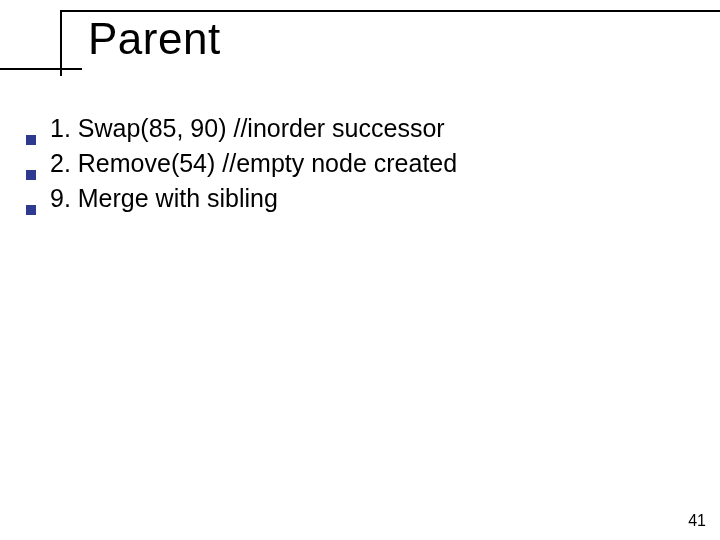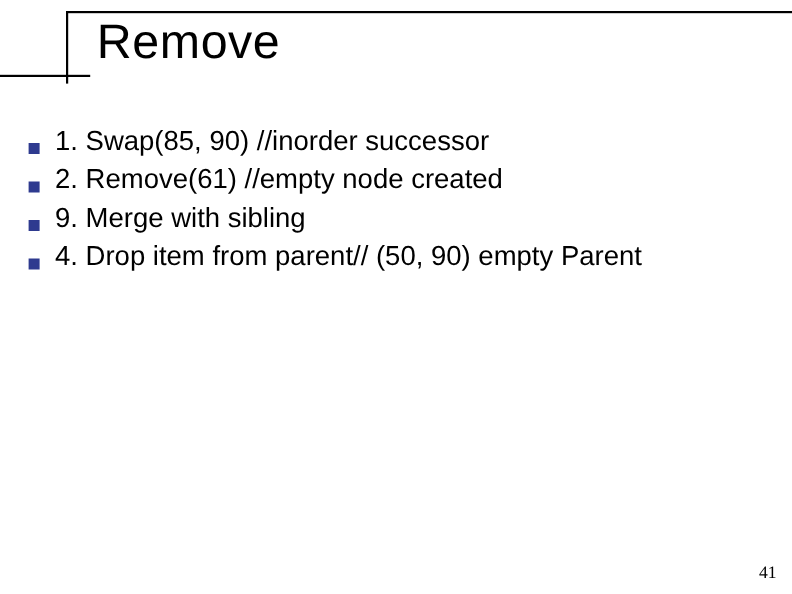--- a/index.html
+++ b/index.html
@@ -54,68 +54,63 @@
   .body {
     position: absolute;
     top: 112px;
     left: 26px;
     right: 28px;
     font-size: 25px;
     line-height: 1.32;
   }
   .item {
     display: flex;
-    align-items: center;
+    align-items: flex-end;
     margin-bottom: 2px;
   }
   .bullet {
     width: 10px;
     height: 10px;
     background: #2e3a8f;
     flex: 0 0 10px;
     margin-top: 12px;
     margin-right: 14px;
   }
   .item-text {
     flex: 1 1 auto;
   }
   .pagenum {
     position: absolute;
     right: 14px;
     bottom: 10px;
     font-size: 16px;
     color: #000;
-    font-family: Liberation Serif, serif;
   }
 </style>
 </head>
 <body>
 
 <div class="slide">
 
   <div class="title-wrap">
     <div class="title-rule-top"></div>
-    <div class="title-text">Remove</div>
+    <div class="title-text">Parent</div>
     <div class="title-rule-bottom"></div>
   </div>
   <div class="title-vert"></div>
 
   <div class="body">
     <div class="item">
       <div class="bullet"></div>
       <div class="item-text">1.  Swap(85, 90)   //inorder successor</div>
     </div>
     <div class="item">
       <div class="bullet"></div>
-      <div class="item-text">2. Remove(61) //empty node created</div>
+      <div class="item-text">2. Remove(54) //empty node created</div>
     </div>
     <div class="item">
       <div class="bullet"></div>
       <div class="item-text">9. Merge with sibling</div>
-    </div>
-    <div class="item">
-      <div class="bullet"></div>
-      <div class="item-text">4. Drop item from parent// (50, 90) empty Parent</div>
     </div>
   </div>
 
   <div class="pagenum">41</div>
 </div>
 
 </body></html>

